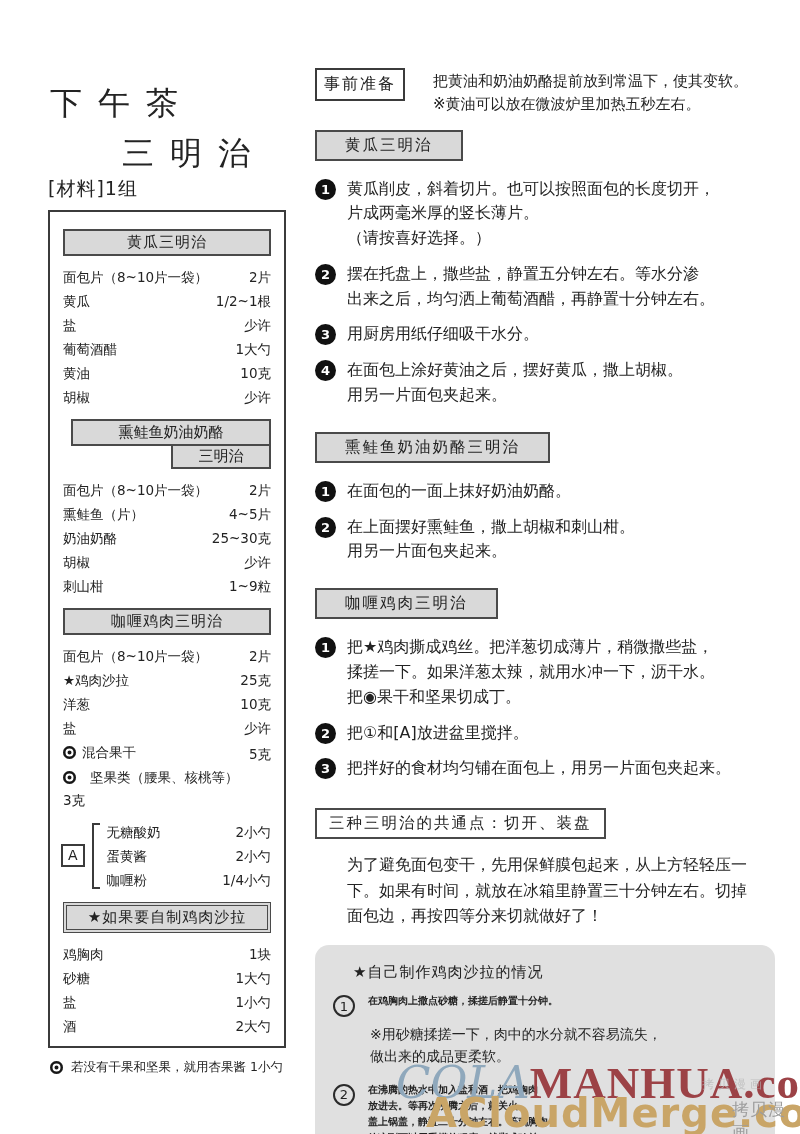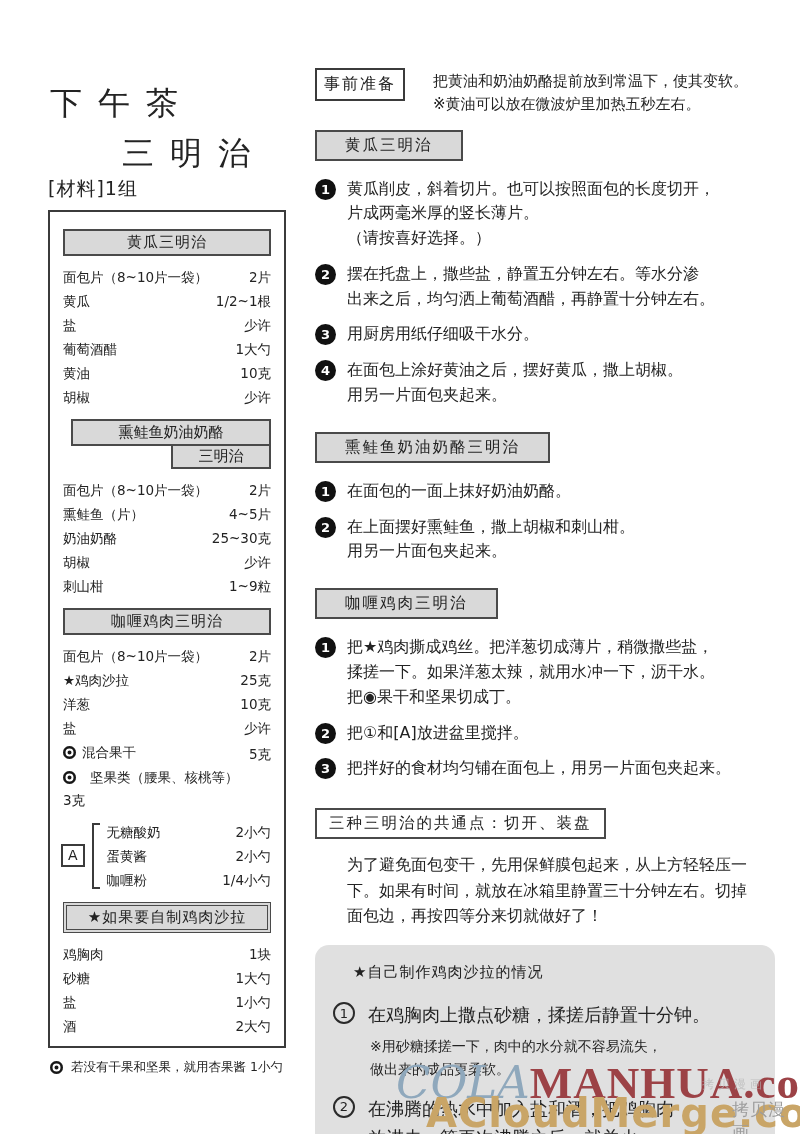--- a/index.html
+++ b/index.html
@@ -44,25 +44,25 @@
               padding:3px 28px; margin:13px 0 9px; letter-spacing:2px; }
   .r-header.white { background:#ffffff; padding:3px 12px; margin-top:16px; }
   .step { display:flex; gap:11px; margin:7px 0 11px; }
   .stepnum { flex:0 0 auto; width:21px; height:21px; border-radius:50%; background:#111;
              color:#fff; font-size:13px; font-weight:bold; display:flex; align-items:center;
              justify-content:center; margin-top:2px; }
   .steptext { font-size:16px; line-height:1.55; white-space:pre-line; }
   .common-body { margin:4px 0 0 32px; font-size:16px; line-height:1.6; white-space:pre-line; }
 
   .tipbox { background:#e0e0e0; border-radius:14px; padding:16px 18px 12px; margin-top:16px; width:460px; }
-  .tip-title { font-size:15px; margin:2px 0 18px 20px; letter-spacing:1px; }
+  .tip-title { font-size:15px; margin:2px 0 11px 20px; letter-spacing:1px; }
   .tip-step { display:flex; gap:13px; margin-bottom:6px; }
   .tipnum { flex:0 0 auto; width:22px; height:22px; border-radius:50%; border:2px solid #2a2a2a;
             font-size:13px; display:flex; align-items:center; justify-content:center; margin-top:2px; }
-  .tip-text { font-size:18px; line-height:1.62; white-space:pre-line; }
+  .tip-text { font-size:10px; line-height:1.62; white-space:pre-line;font-weight:bold; }
   .tip-note { font-size:14px; line-height:1.6; white-space:pre-line; margin:2px 0 14px 37px; }
 
   
   .wm-cola { position:absolute; left:396px; top:1056px; font-size:45px; white-space:nowrap; z-index:5; }
   .wm-cola .cola { font-family:"DejaVu Serif", serif; font-style:italic; color:#8fa8bc; }
   .wm-cola .manhua { font-family:"Liberation Serif", serif; font-weight:bold; color:#9c4246; letter-spacing:1px; }
   .wm-acloud { position:absolute; left:426px; top:1090px; font-size:40px; font-weight:bold;
                color:#c9a567; z-index:5; letter-spacing:1px; }
   .wm-kaobei-faint { position:absolute; left:702px; top:1076px; font-size:12px; color:#b5b5b5;
                      letter-spacing:4px; z-index:6; opacity:.7; }

